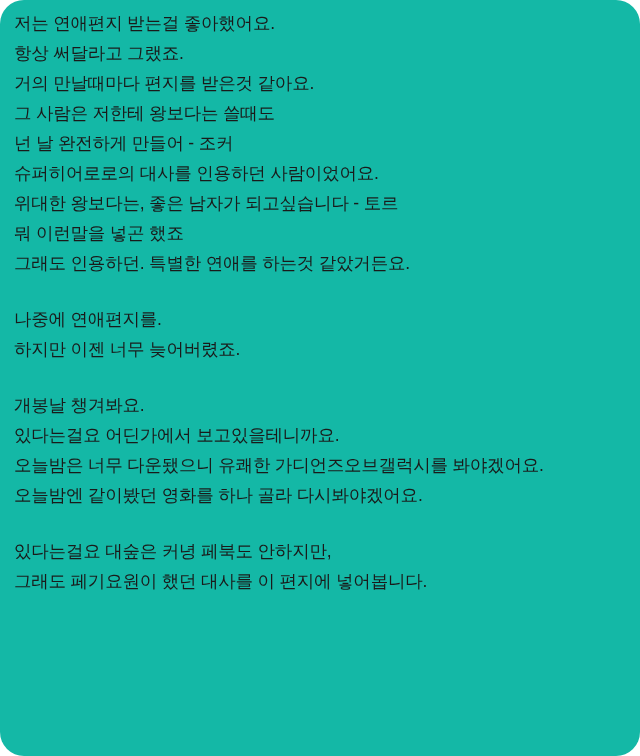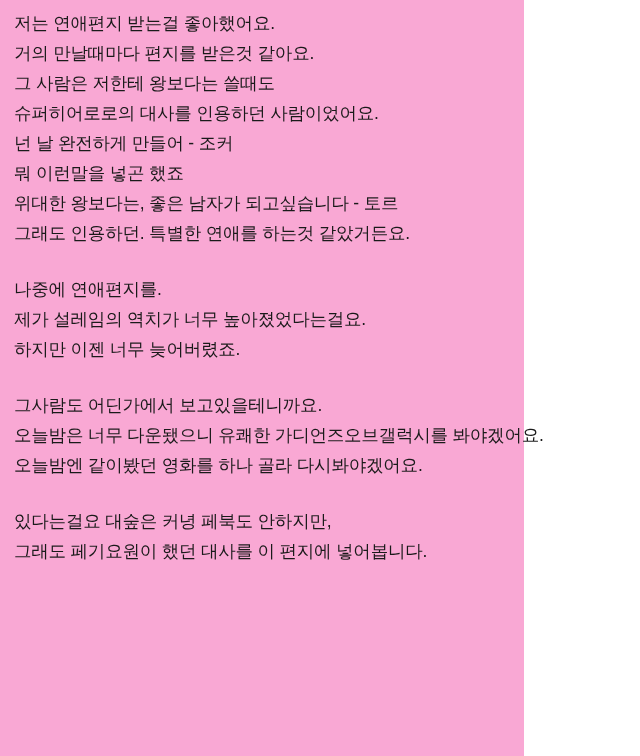--- a/index.html
+++ b/index.html
@@ -7,25 +7,26 @@
     padding: 0;
     background: #ffffff;
   }
   body {
     width: 640px;
     height: 756px;
     overflow: hidden;
     font-family: "Liberation Sans", "DejaVu Sans", sans-serif;
   }
   .page {
-    width: 524px;
+    width: 640px;
     height: 756px;
     box-sizing: border-box;
     padding: 8px 14px 0 14px;
-    background: #f9a8d4;
+    background: #14b8a6;
+    border-radius: 24px;
   }
   .block {
     margin: 0;
   }
   .spacer {
     height: 26px;
   }
   .line {
     font-size: 17.5px;
     line-height: 30px;
@@ -34,41 +35,42 @@
     white-space: pre;
   }
 </style>
 </head>
 <body>
 
 <div class="page">
 
   <div class="block">
     <div class="line">저는 연애편지 받는걸 좋아했어요.</div>
+    <div class="line">항상 써달라고 그랬죠.</div>
     <div class="line">거의 만날때마다 편지를 받은것 같아요.</div>
     <div class="line">그 사람은 저한테 왕보다는 쓸때도</div>
+    <div class="line">넌 날 완전하게 만들어 - 조커</div>
     <div class="line">슈퍼히어로로의 대사를 인용하던 사람이었어요.</div>
-    <div class="line">넌 날 완전하게 만들어 - 조커</div>
+    <div class="line">위대한 왕보다는, 좋은 남자가 되고싶습니다 - 토르</div>
     <div class="line">뭐 이런말을 넣곤 했죠</div>
-    <div class="line">위대한 왕보다는, 좋은 남자가 되고싶습니다 - 토르</div>
     <div class="line">그래도 인용하던. 특별한 연애를 하는것 같았거든요.</div>
   </div>
 
   <div class="spacer"></div>
 
   <div class="block">
     <div class="line">나중에 연애편지를.</div>
-    <div class="line">제가 설레임의 역치가 너무 높아졌었다는걸요.</div>
     <div class="line">하지만 이젠 너무 늦어버렸죠.</div>
   </div>
 
   <div class="spacer"></div>
 
   <div class="block">
-    <div class="line">그사람도 어딘가에서 보고있을테니까요.</div>
+    <div class="line">개봉날 챙겨봐요.</div>
+    <div class="line">있다는걸요 어딘가에서 보고있을테니까요.</div>
     <div class="line">오늘밤은 너무 다운됐으니 유쾌한 가디언즈오브갤럭시를 봐야겠어요.</div>
     <div class="line">오늘밤엔 같이봤던 영화를 하나 골라 다시봐야겠어요.</div>
   </div>
 
   <div class="spacer"></div>
 
   <div class="block">
     <div class="line">있다는걸요 대숲은 커녕 페북도 안하지만,</div>
     <div class="line">그래도 페기요원이 했던 대사를 이 편지에 넣어봅니다.</div>
   </div>

